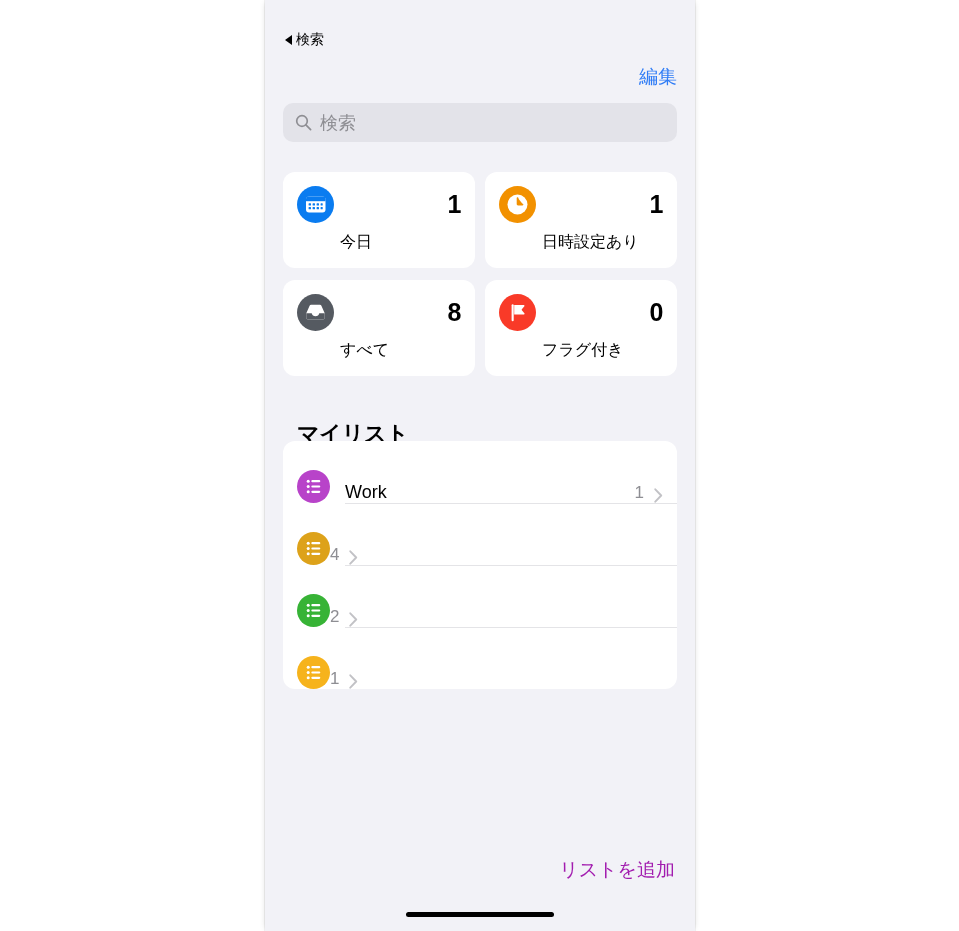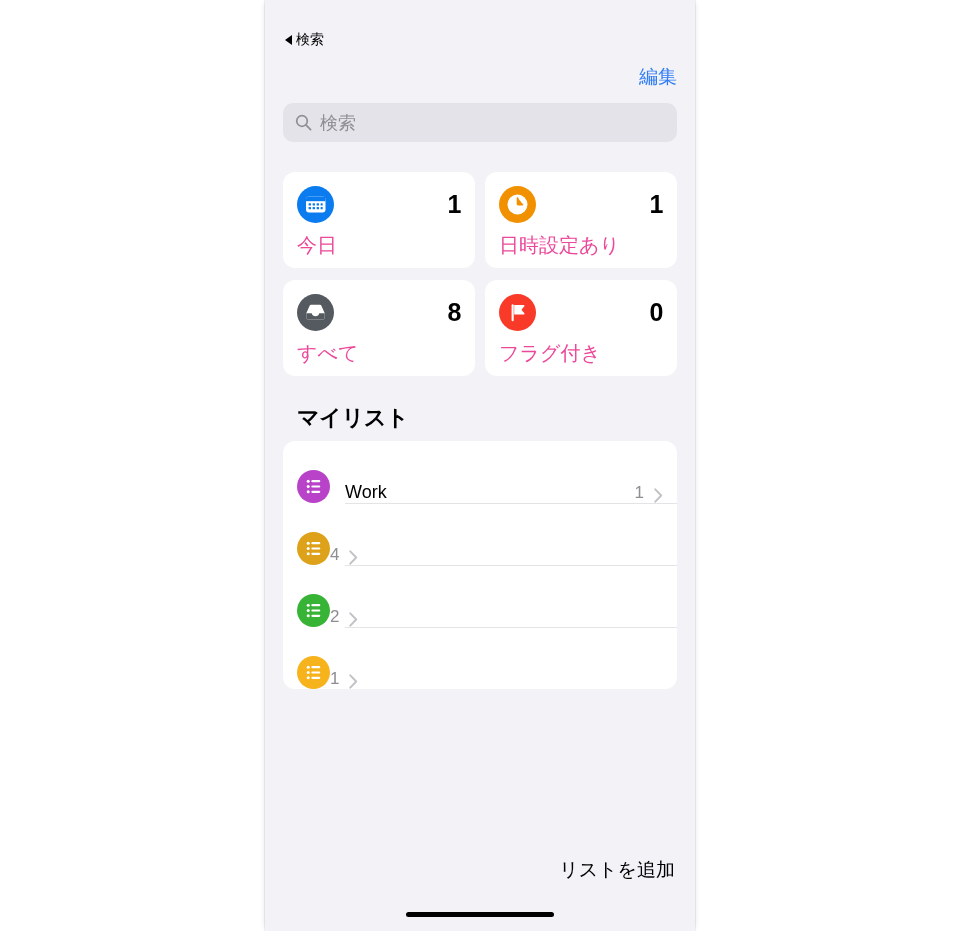--- a/index.html
+++ b/index.html
@@ -162,29 +162,30 @@
   }
   .smart-icon { width: 37px; height: 37px; flex: 0 0 auto; }
   .smart-count {
     font-size: 25px;
     font-weight: bold;
     color: #000;
     letter-spacing: -0.5px;
   }
   .smart-label {
     margin-top: 9px;
-    font-size: 20px;
-    color: #ec4899;
+    font-size: 16px;
+    color: #000000;
+    margin-left: 43px;
   }
 
   
   #mylists-header {
     position: absolute;
     left: 32px;
-    top: 403px;
+    top: 419px;
     font-size: 22px;
     font-weight: bold;
     color: #000;
     letter-spacing: -0.2px;
     text-align: right;
   }
   #lists-container {
     position: absolute;
     left: 18px;
     top: 441px;
@@ -225,21 +226,21 @@
     margin-right: 10px;
   }
   .chevron { width: 9px; height: 15px; flex: 0 0 auto; }
 
   
   #add-list-button {
     position: absolute;
     right: 20px;
     bottom: 48px;
     font-size: 19px;
-    color: #000000;
+    color: #a21caf;
     cursor: pointer;
   }
 
   
   #home-indicator {
     position: absolute;
     left: 50%;
     transform: translateX(-50%);
     bottom: 14px;
     width: 148px;

